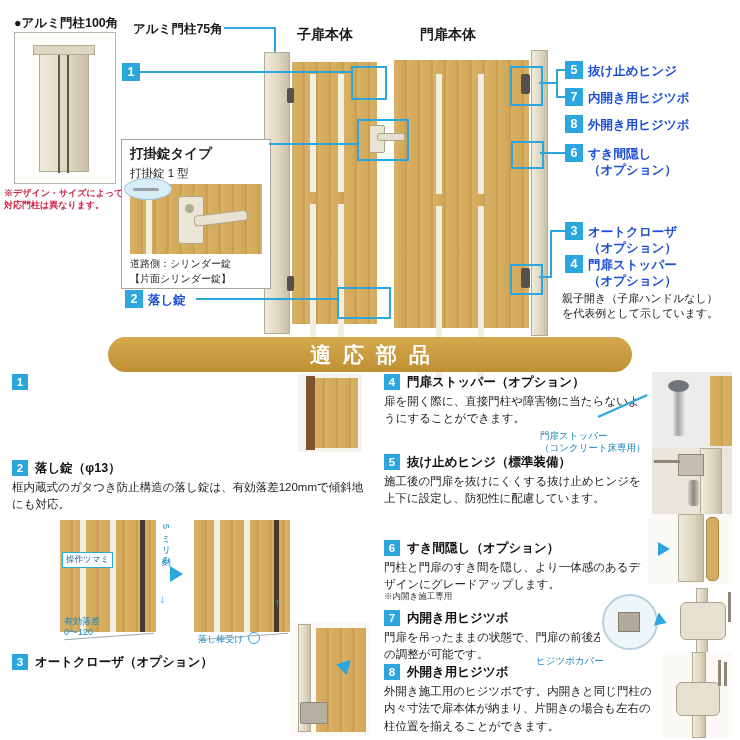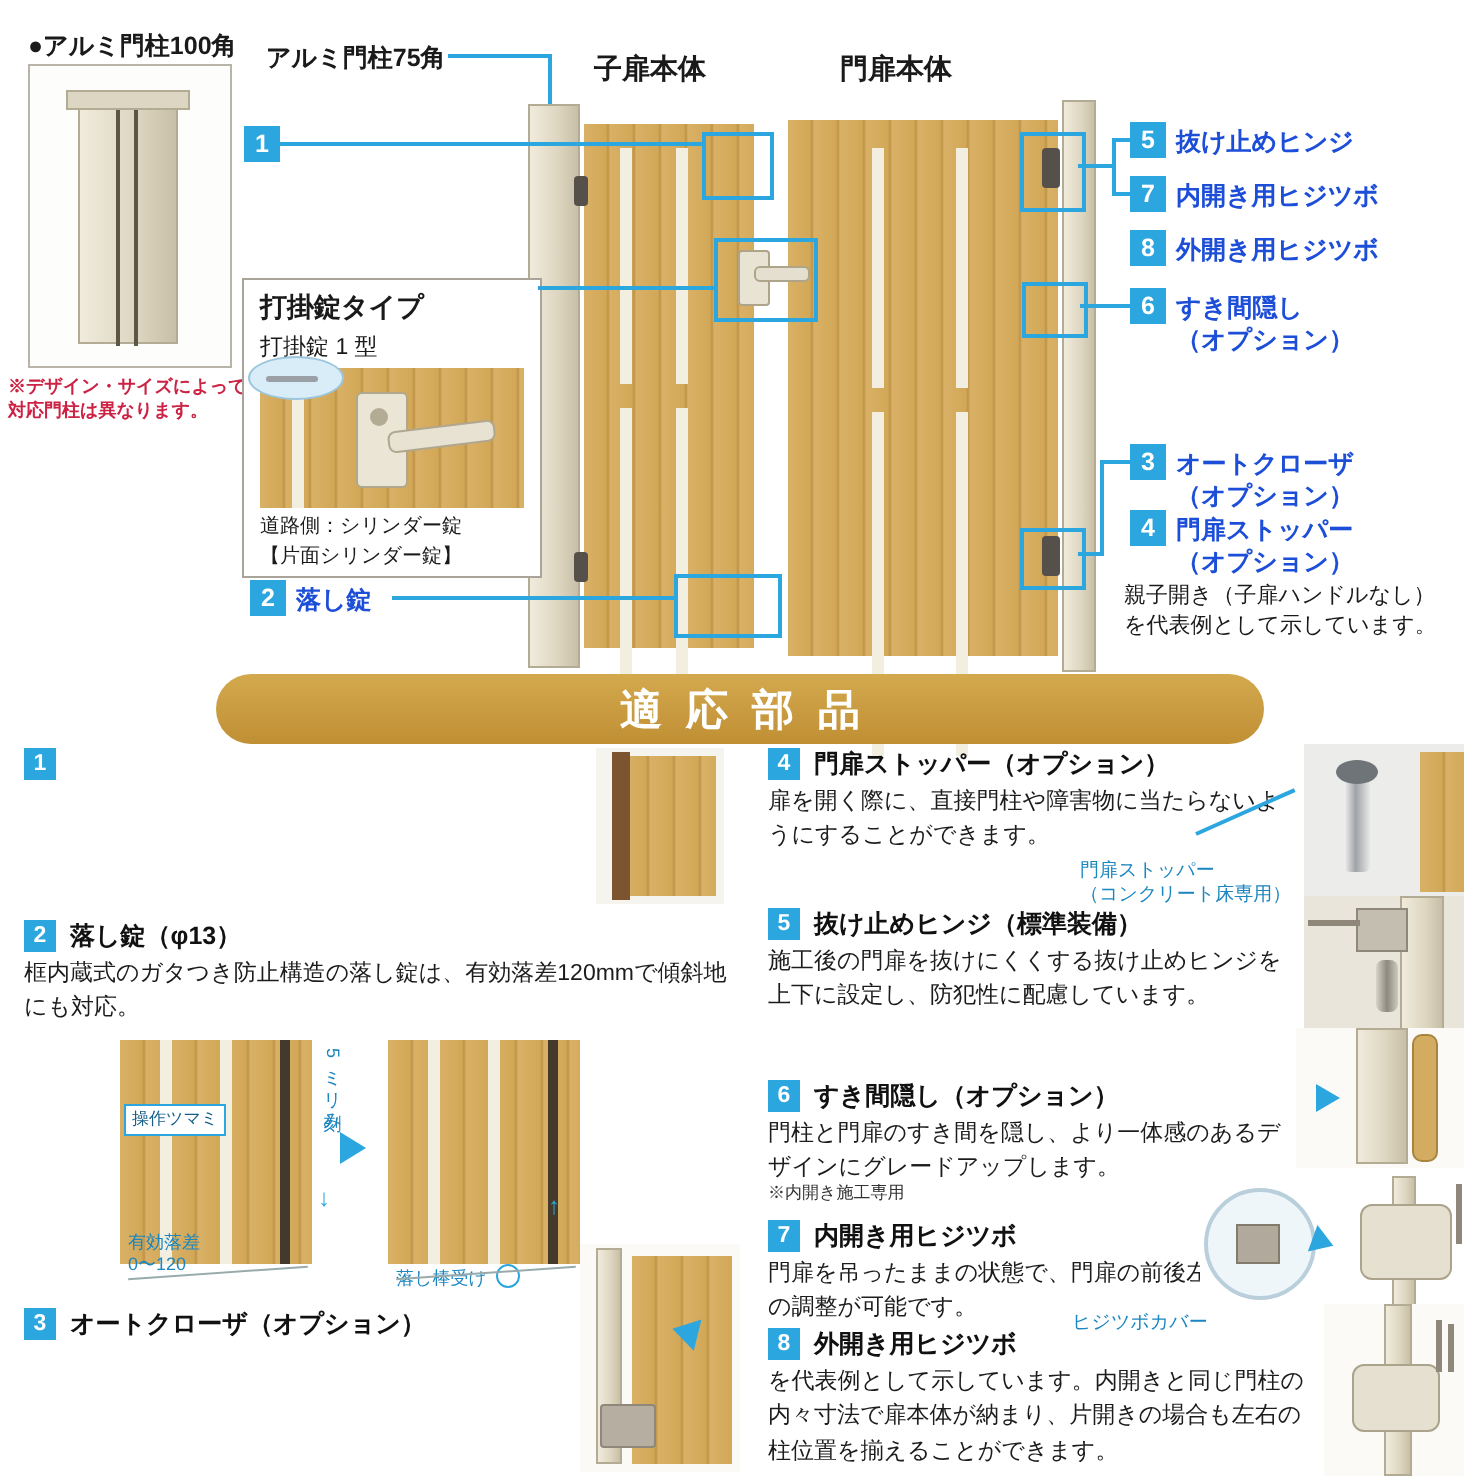--- a/index.html
+++ b/index.html
@@ -248,21 +248,21 @@
     <div class="abs post" style="left:96px;top:0;width:12px;height:70px;"></div>
     <div class="abs" style="left:80px;top:14px;width:44px;height:36px;background:#e6e0d0;border:1px solid #aba38c;border-radius:6px;"></div>
     <div class="abs" style="left:128px;top:4px;width:3px;height:30px;background:#8f887a;"></div>
     <div class="abs" style="left:134px;top:6px;width:3px;height:28px;background:#8f887a;"></div>
   </div>
 
   <div class="sec-h" style="left:384px;top:664px;">
     <span class="badge sm">8</span>
     <span>外開き用ヒジツボ</span>
   </div>
-  <div class="sec-b" style="left:384px;top:683px;width:274px;">を代表例として示しています。内開きと同じ門柱の内々寸法で扉本体が納まり、片開きの場合も左右の柱位置を揃えることができます。</div>
+  <div class="sec-b" style="left:384px;top:683px;width:274px;">外開き施工用のヒジツボです。内開きと同じ門柱の内々寸法で扉本体が納まり、片開きの場合も左右の柱位置を揃えることができます。</div>
   <div class="imgbox" style="left:662px;top:652px;width:76px;height:86px;background:#fbfaf7;">
     <div class="abs post" style="left:30px;top:0;width:14px;height:86px;"></div>
     <div class="abs" style="left:14px;top:30px;width:42px;height:32px;background:#e6e0d0;border:1px solid #aba38c;border-radius:6px;"></div>
     <div class="abs" style="left:56px;top:8px;width:3px;height:26px;background:#8f887a;"></div>
     <div class="abs" style="left:62px;top:10px;width:3px;height:24px;background:#8f887a;"></div>
   </div>
 
 </div>
 
 </body></html>

